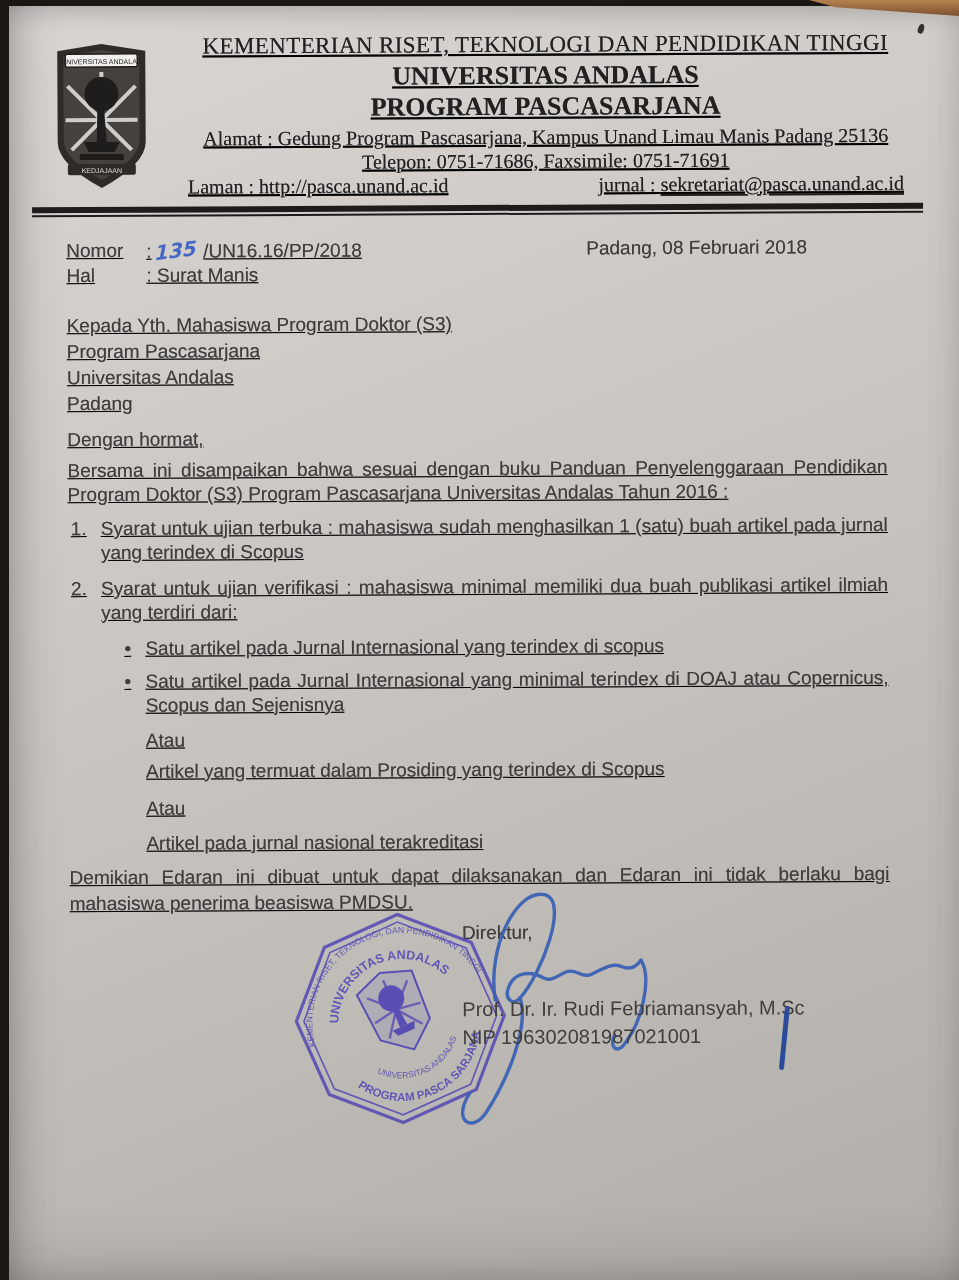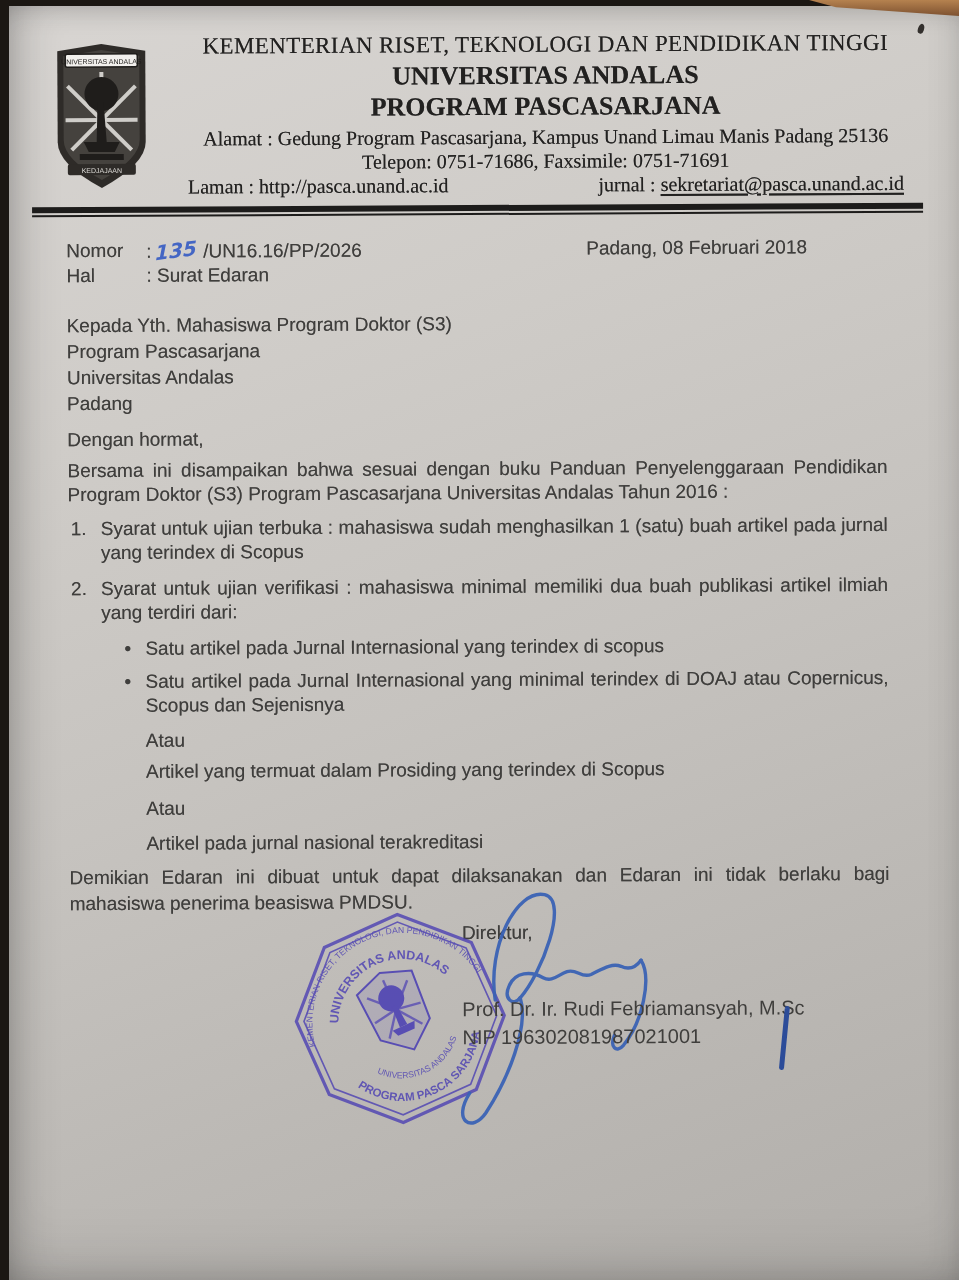--- a/index.html
+++ b/index.html
@@ -15,20 +15,21 @@
     clip-path:polygon(0 0,100% 0,100% 100%,18% 45%);
     z-index:3;
   }
   .paper{
     position:absolute;left:9px;top:6px;right:0;bottom:0;
     background:linear-gradient(158deg,#d8d5d2 0%,#cfccc8 28%,#c6c3bf 52%,#bcb9b5 74%,#b1aeaa 100%);
     box-shadow:inset 28px 0 50px -28px rgba(0,0,0,.30),
                inset -16px 0 40px -24px rgba(0,0,0,.16),
                inset 0 -40px 70px -40px rgba(0,0,0,.22),
                inset 0 18px 30px -18px rgba(0,0,0,.18);
+    text-decoration:underline;
   }
   .content{
     position:relative;width:100%;height:100%;
     padding:14px 74px 0 56px;box-sizing:border-box;
     transform:rotate(-0.3deg);transform-origin:50% 0;
     color:#3f3e3c;
   }
   
   .letterhead{position:relative;}
   .logo{position:absolute;left:-12px;top:8px;width:96px;height:152px;}
@@ -121,25 +122,25 @@
       </div>
       <div class="rule">
         <div class="rule-thick"></div>
           <div class="rule-thin"></div>
       </div>
     </div>
 
     <div class="meta body-txt">
       <div class="meta-row">
         <span class="meta-label">Nomor</span>
-        <span><span>:</span><span class="hand">135</span><span>/UN16.16/PP/2026</span></span>
+        <span><span>:</span><span class="hand">135</span><span>/UN16.16/PP/2018</span></span>
       </div>
       <div class="meta-row">
         <span class="meta-label">Hal</span>
-        <span>: Surat Edaran</span>
+        <span>: Surat Manis</span>
       </div>
       <div class="place-date">Padang, 08 Februari 2018</div>
     </div>
 
     <div class="recipient body-txt">
       <div>Kepada Yth. Mahasiswa Program Doktor (S3)</div>
       <div>Program Pascasarjana</div>
       <div>Universitas Andalas</div>
       <div>Padang</div>
     </div>

